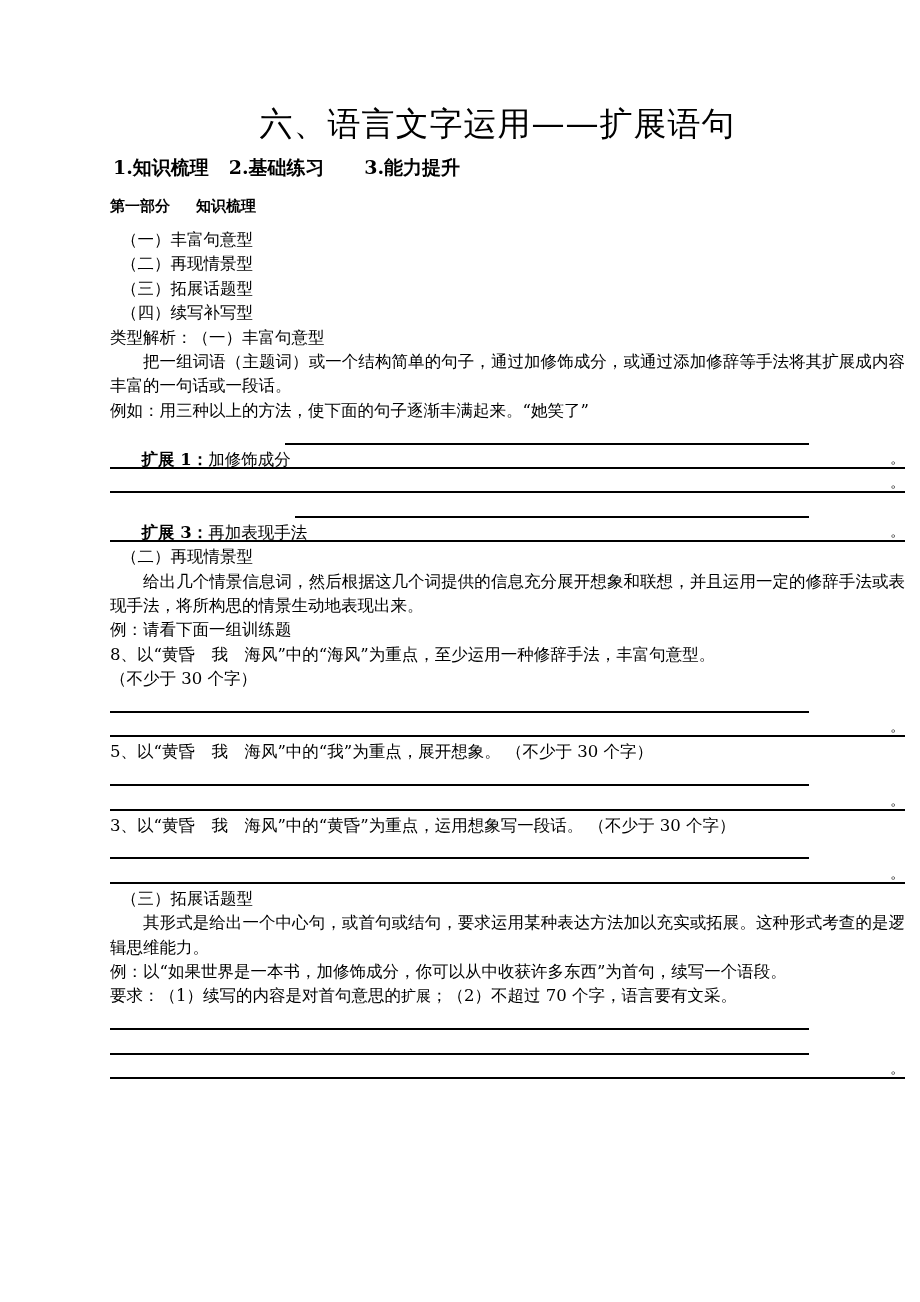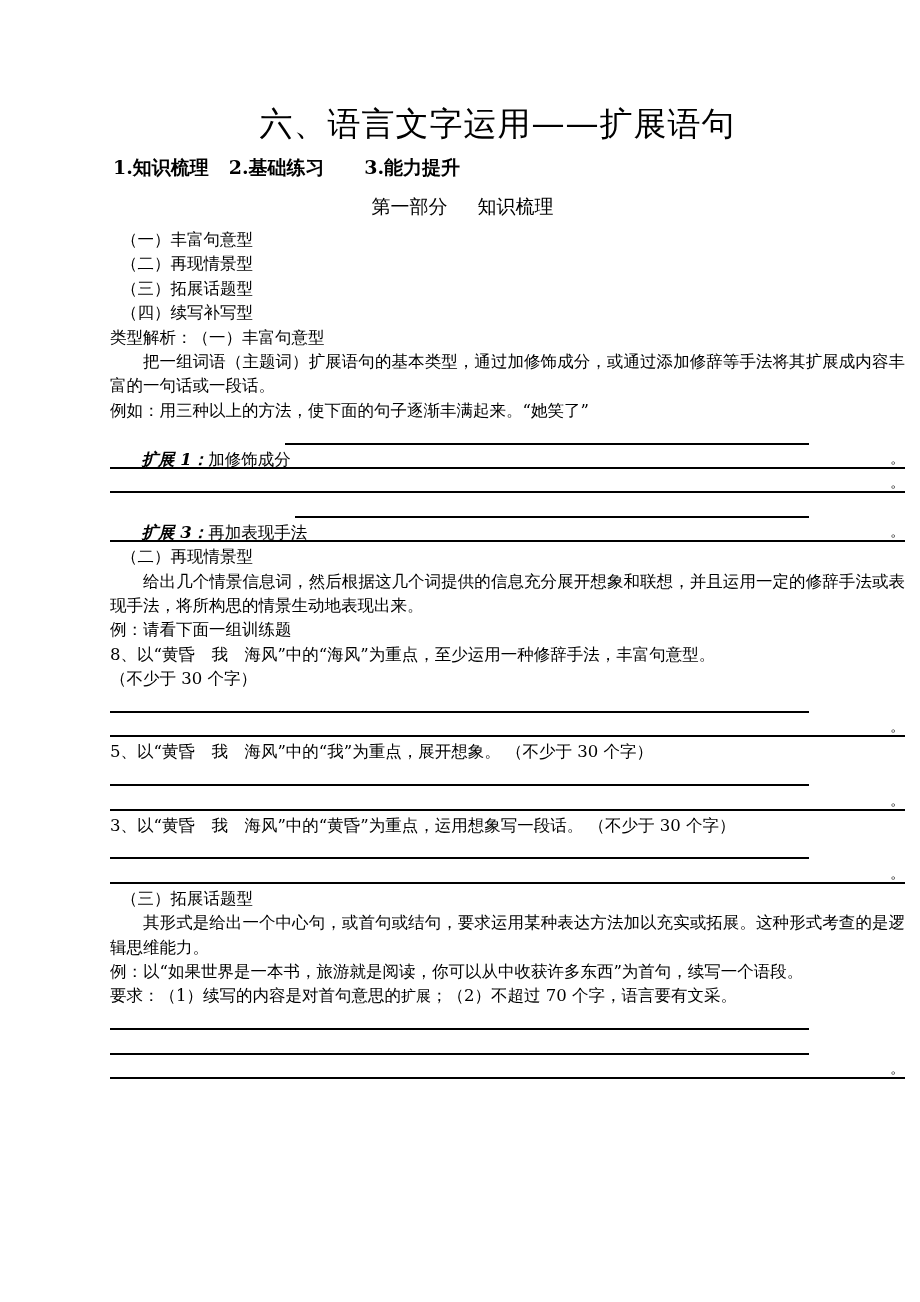--- a/index.html
+++ b/index.html
@@ -41,24 +41,24 @@
     padding-right: 20px;
   }
   .toc-line {
     font-size: 19px;
     line-height: 30px;
     font-weight: bold;
     margin: 0 0 4px 3px;
     white-space: pre;
   }
   .part-title {
-    font-size: 19px;
+    font-size: 15px;
     line-height: 40px;
-    text-align: center;
-    font-weight: normal;
+    text-align: left;
+    font-weight: bold;
     margin: 0 0 2px 0;
     padding-right: 90px;
     white-space: pre;
   }
 
   
   .p {
     font-size: 16.5px;
     line-height: 24.4px;
     margin: 0;
@@ -97,21 +97,21 @@
   }
 
   
   .labelled {
     position: relative;
     height: 24.4px;
     font-size: 16.5px;
     line-height: 24.4px;
     white-space: pre;
   }
-  .labelled .lbl { font-weight: bold; font-style: italic; }
+  .labelled .lbl { font-weight: bold; }
   .labelled .rule {
     position: absolute;
     bottom: 3px;
     right: 96px;
     border-bottom: 2.2px solid #000;
   }
 </style>
 </head>
 <body>
 
@@ -123,21 +123,21 @@
     <div class="toc-line">1.知识梳理   2.基础练习      3.能力提升</div>
 
     <div class="part-title">第一部分     知识梳理</div>
 
     <div class="p sub">（一）丰富句意型</div>
     <div class="p sub">（二）再现情景型</div>
     <div class="p sub">（三）拓展话题型</div>
     <div class="p sub">（四）续写补写型</div>
 
     <div class="p">类型解析：（一）丰富句意型</div>
-    <div class="p indent">把一组词语（主题词）扩展语句的基本类型，通过加修饰成分，或通过添加修辞等手法将其扩展成内容丰富的一句话或一段话。</div>
+    <div class="p indent">把一组词语（主题词）或一个结构简单的句子，通过加修饰成分，或通过添加修辞等手法将其扩展成内容丰富的一句话或一段话。</div>
     <div class="p">例如：用三种以上的方法，使下面的句子逐渐丰满起来。“她笑了”</div>
 
     <div class="labelled">
       <span class="lbl">扩展 1：</span><span>加修饰成分 </span>
       <span class="rule" style="left: 175px; width: 524px;"></span>
     </div>
     <div class="blank full">
       <span class="period">。</span>
     </div>
 
@@ -172,21 +172,21 @@
 
     <div class="p"><span>3、以“</span><span class="u">黄昏　我　海风</span><span>”中的“</span><span class="u">黄昏</span><span>”为重点，运用想象写一段话。 （不少于 30 个字）</span></div>
     <div class="blank"></div>
     <div class="blank full">
       <span class="period">。</span>
     </div>
 
     <div class="p sub">（三）拓展话题型</div>
     <div class="p indent"><span>其形式是给出一个</span><span class="u">中心句</span><span>，或</span><span class="u">首句或结句</span><span>，要求运用某种表达方法加以充实或拓展。这种形式考查的是逻辑思维能力。</span></div>
 
-    <div class="p"><span>例：以“</span><span class="u">如果世界是一本书，旅游就是阅读，你可以从中收获许多东西</span><span>”为首句，续写一个语段。</span></div>
+    <div class="p"><span>例：以“</span><span class="u">如果世界是一本书，加修饰成分，你可以从中收获许多东西</span><span>”为首句，续写一个语段。</span></div>
 
     <div class="p"><span>要求：（1）续写的内容是对首句意思的</span><span class="thin">扩展</span><span>；（2）不超过 70 个字，语言要有文采。</span></div>
 
     <div class="blank"></div>
     <div class="blank"></div>
     <div class="blank full">
       <span class="period">。</span>
     </div>
 
   </div>

